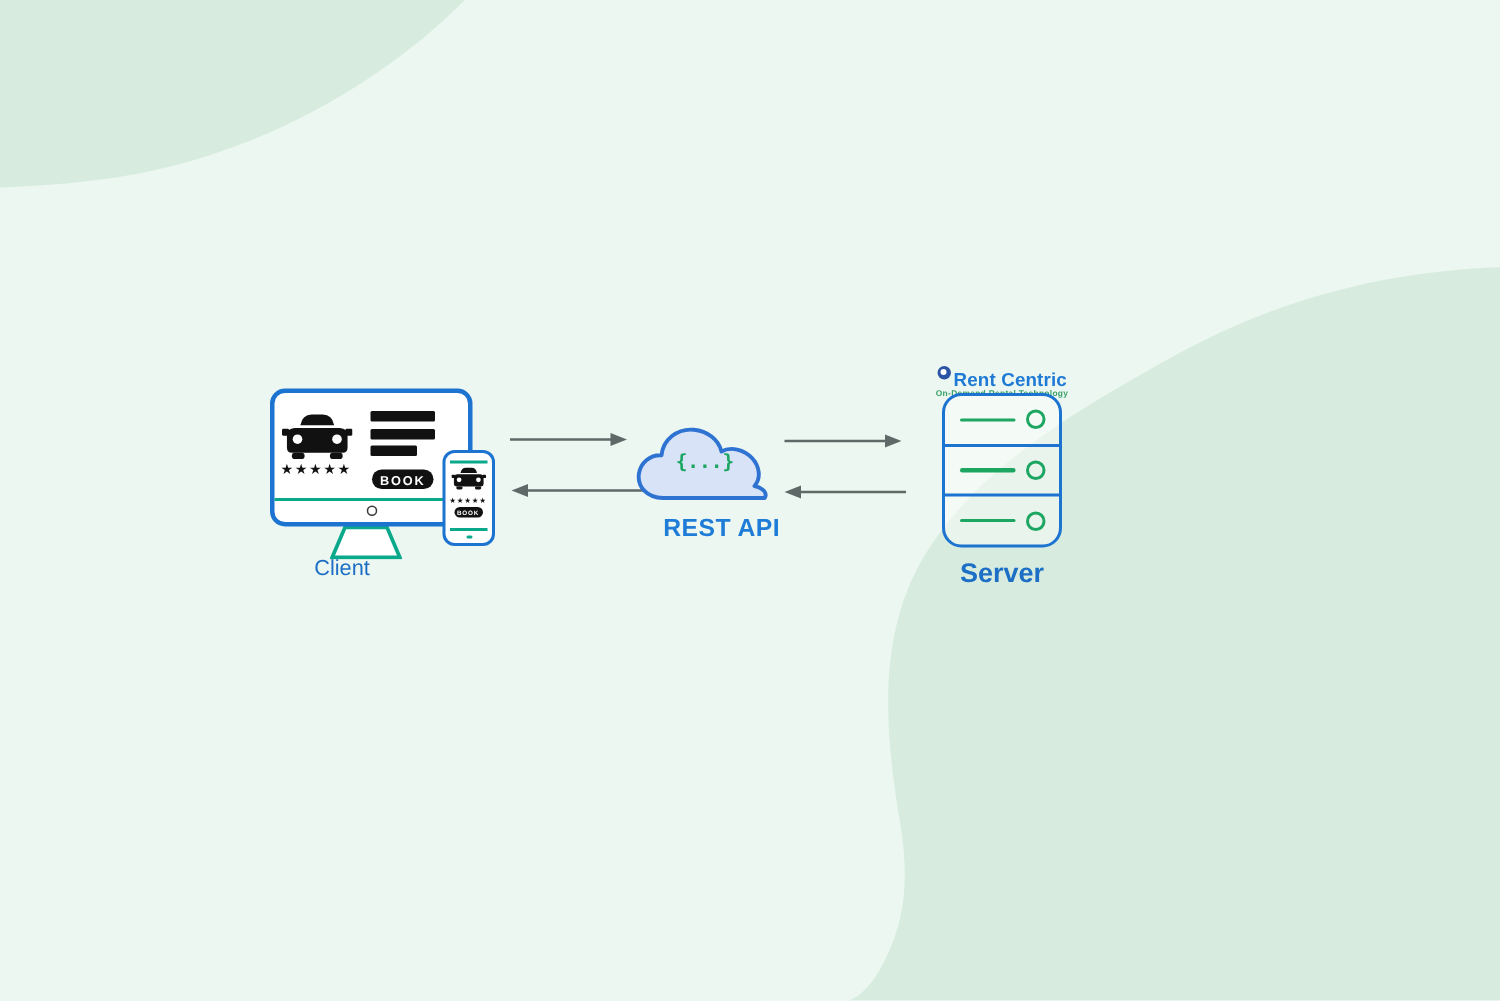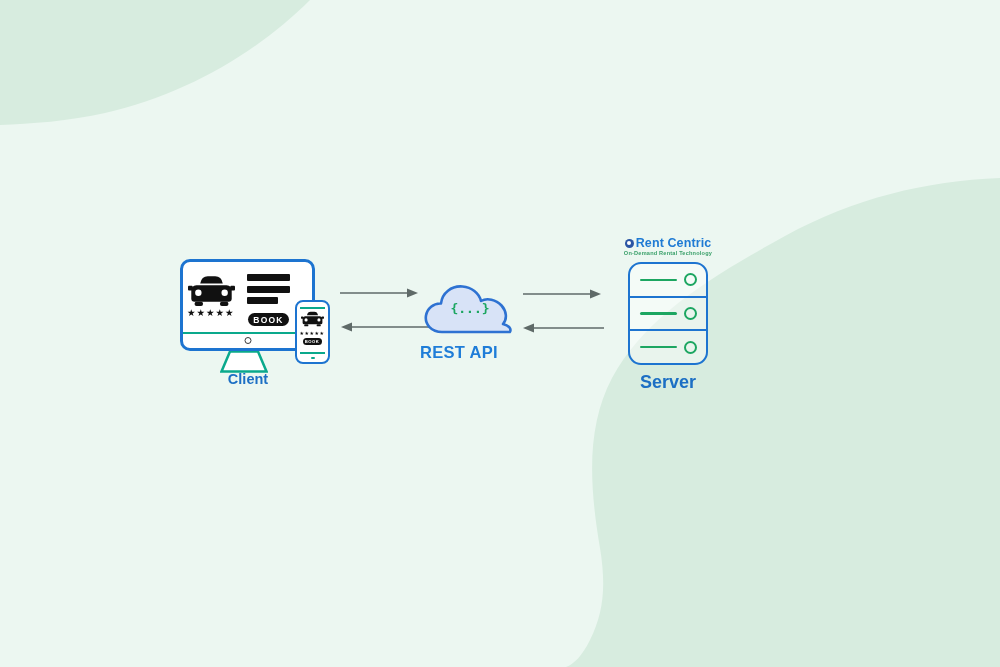--- a/index.html
+++ b/index.html
@@ -18,21 +18,21 @@
   .bars{position:absolute;left:64px;top:12px;}
   .bar{width:43px;height:7px;background:var(--ink);margin-bottom:4.5px;border-radius:1px;}
   .bar.short{width:31px;}
   .book-lg{position:absolute;left:65px;top:51px;width:41px;height:13px;background:var(--ink);
     border-radius:8px;color:#fff;font-weight:bold;font-size:8.5px;letter-spacing:1.2px;
     display:flex;align-items:center;justify-content:center;}
   .monitor-divider{position:absolute;left:0;right:0;bottom:14px;height:2.5px;background:var(--teal);}
   .monitor-cam{position:absolute;left:50%;bottom:4.5px;transform:translateX(-50%);
     width:5px;height:5px;border:1.5px solid #3a3a3a;border-radius:50%;background:#fff;box-sizing:content-box;}
   .stand-svg{left:220px;top:350px;z-index:1;}
-  .client-label{left:188px;top:371px;width:120px;text-align:center;font-size:14.5px;font-weight:bold;
+  .client-label{left:168px;top:371px;width:120px;text-align:center;font-size:14.5px;font-weight:normal;
     color:var(--label_blue);z-index:2;}
 
   .phone{left:295px;top:300px;width:35px;height:64px;background:#fff;border:2.5px solid var(--accent_blue);
     border-radius:8px;box-sizing:border-box;z-index:3;}
   .phone-line-top{position:absolute;left:3px;right:3px;top:5px;height:1.8px;background:var(--teal);}
   .phone-line-bottom{position:absolute;left:3px;right:3px;bottom:8px;height:1.8px;background:var(--teal);}
   .car-icon-sm{position:absolute;left:3.5px;top:8px;width:23px;height:17px;}
   .stars-sm{position:absolute;left:0;top:28px;width:30px;text-align:center;font-size:5px;
     letter-spacing:0.5px;color:var(--ink);}
   .book-sm{position:absolute;left:5.5px;top:36px;width:19px;height:7px;background:var(--ink);
@@ -42,30 +42,30 @@
     width:4px;height:2px;border-radius:2px;background:var(--teal);}
 
   
   #arrows-svg{position:absolute;left:0;top:0;z-index:1;}
 
   
   .cloud-svg{left:422px;top:281px;z-index:2;}
   .cloud-symbol{left:422px;top:301px;width:96px;text-align:center;
     font-family:"DejaVu Sans Mono", monospace;font-weight:bold;font-size:13px;
     color:var(--green);z-index:3;}
-  .api-label{left:420px;top:343px;width:100px;text-align:left;font-size:16.5px;font-weight:bold;
+  .api-label{left:420px;top:343px;width:100px;text-align:right;font-size:16.5px;font-weight:bold;
     color:var(--api_blue);letter-spacing:0.3px;z-index:2;}
 
   
   .brand{left:616px;top:237px;width:104px;text-align:center;z-index:2;line-height:1;}
   .brand-row{display:flex;align-items:center;justify-content:center;gap:2px;}
   .brand-mark{width:9px;height:9px;border-radius:50%;background:var(--brand_navy);position:relative;flex:0 0 auto;}
   .brand-mark::after{content:"";position:absolute;left:2.5px;top:2px;width:4px;height:4px;
     border-radius:50%;background:#fff;}
-  .brand-name{font-size:12.5px;font-weight:bold;color:var(--brand_blue);letter-spacing:0.1px;}
+  .brand-name{font-size:12.5px;font-weight:bold;color:var(--brand_blue);letter-spacing:0.1px;margin-top:10px;}
   .brand-tagline{margin-top:1.5px;font-size:5.6px;font-weight:bold;color:var(--brand_green);letter-spacing:0.2px;}
 
   .server{left:628px;top:262px;width:80px;height:103px;border:2.5px solid var(--accent_blue);
     border-radius:13px;box-sizing:border-box;background:rgba(255,255,255,0.45);
     display:flex;flex-direction:column;z-index:2;}
   .server-row{flex:1;display:flex;align-items:center;justify-content:space-between;
     padding:0 9px 0 10px;}
   .server-row.bordered{border-bottom:2.5px solid var(--accent_blue);}
   .server-slit{width:37px;height:2.5px;background:var(--green);border-radius:2px;}
   .server-led{width:9px;height:9px;border:2.5px solid var(--green);border-radius:50%;

